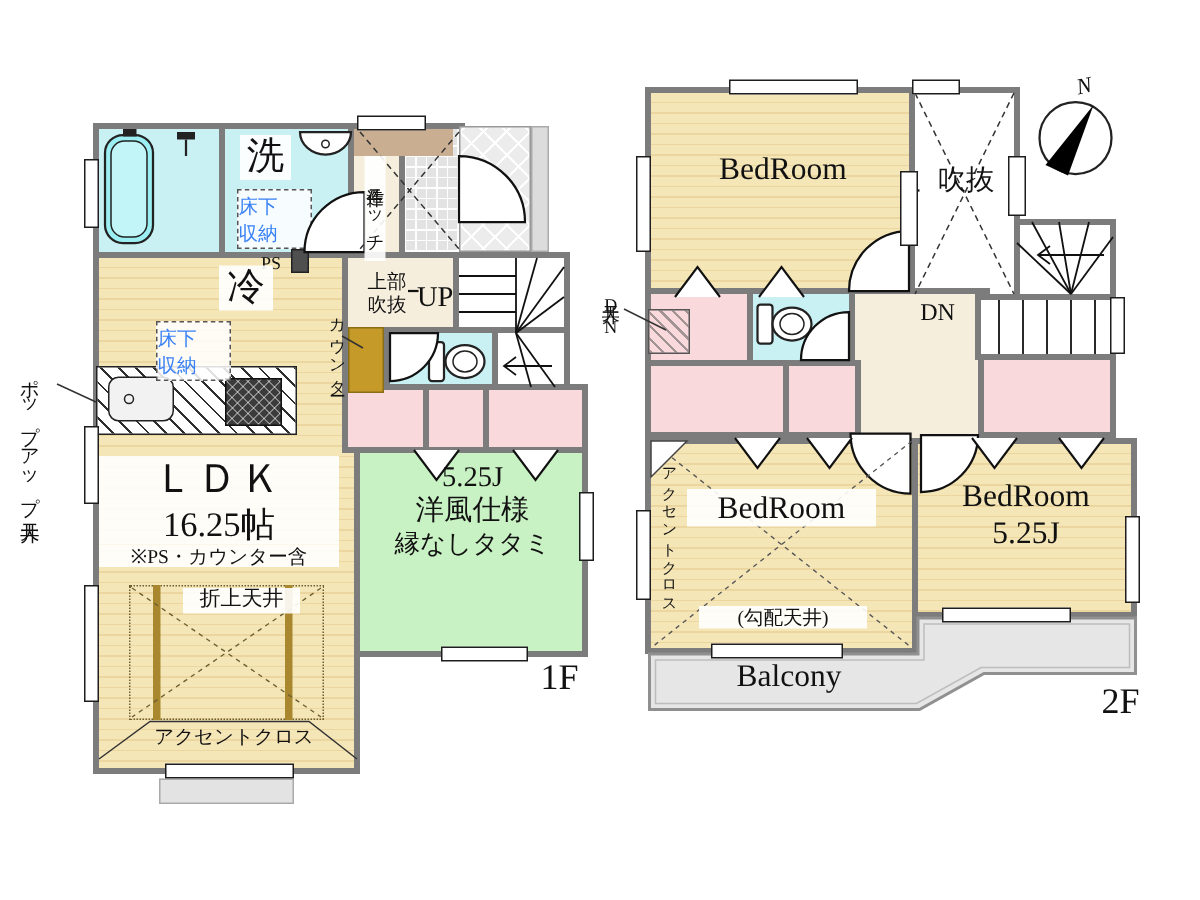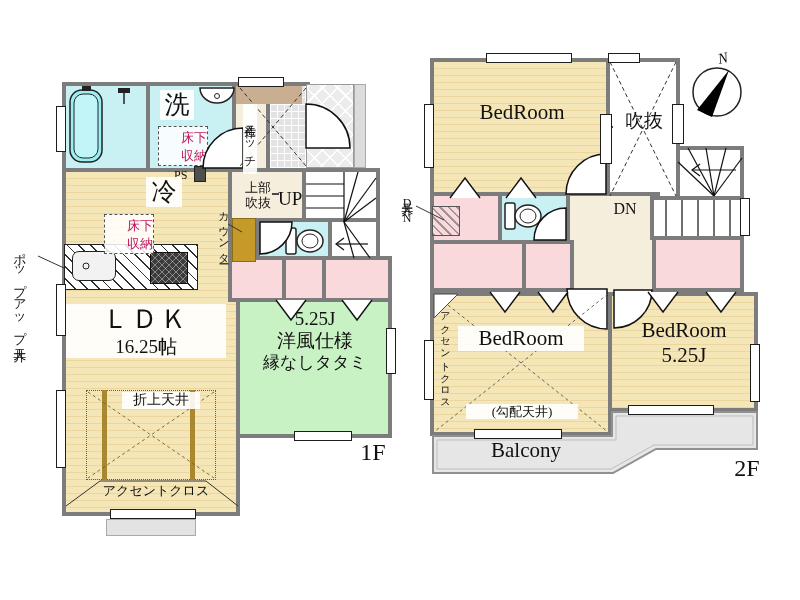--- a/index.html
+++ b/index.html
@@ -22,21 +22,21 @@
   .hatch{background-color:#fff;background-image:repeating-linear-gradient(45deg,transparent 0 7px,#2e2e2e 7px 8.3px);border:1.5px solid #222;}
   .sink{background:#f2f2f2;border:1.5px solid #222;border-radius:7px;}
   .stove{background-color:#3b3b3b;background-image:
      repeating-linear-gradient(45deg,rgba(255,255,255,.4) 0 1px,transparent 1px 5px),
      repeating-linear-gradient(-45deg,rgba(255,255,255,.4) 0 1px,transparent 1px 5px);border:1.5px solid #111;}
   .win{position:absolute;background:#fff;border:1.5px solid #1d1d1d;box-sizing:border-box;z-index:4;}
   .lbl{position:absolute;color:#111;text-align:center;line-height:1.18;z-index:5;white-space:nowrap;}
   .halo{background:rgba(255,255,255,.9);}
   .vert{writing-mode:vertical-rl;text-orientation:upright;letter-spacing:1px;white-space:normal;}
   .dashedbox{position:absolute;border:1.5px dashed #555;background:rgba(255,255,255,.85);
-     box-sizing:border-box;z-index:3;color:#be185d;text-align:right;z-index:3;}
+     box-sizing:border-box;z-index:3;color:#3b82f6;text-align:left;z-index:3;}
   .dotbox{position:absolute;border:1.5px dotted #6d5e30;box-sizing:border-box;z-index:2;}
   svg.overlay{position:absolute;left:0;top:0;z-index:3;pointer-events:none;}
 </style>
 </head>
 <body>
 
 <div class="plan">
 
   <div>
     <div class="room tan" style="left:62px;top:168px;width:178px;height:348px"></div>
@@ -83,21 +83,22 @@
     <div class="lbl vert" style="left:12px;top:226px;height:130px;font-size:13px">ポップアップ天井</div>
     <div class="lbl vert" style="left:217px;top:202px;height:60px;font-size:11px">カウンター</div>
     <div class="lbl vert halo" style="left:243px;top:104px;height:70px;font-size:12px">造作ニッチ</div>
     <div class="lbl" style="left:242px;top:180px;width:32px;font-size:13px">
       <span>上部</span><br>
       <span>吹抜</span>
     </div>
     <div class="lbl" style="left:278px;top:188px;font-size:19px">UP</div>
     <div class="lbl" style="left:66px;top:304px;width:160px">
       <div class="halo" style="font-size:27px;letter-spacing:2px">ＬＤＫ</div>
-      <div class="halo" style="font-size:19px">16.25帖</div>
+      <div class="halo" style="font-size:23px">16.25帖</div>
+      <div class="halo" style="font-size:13px">※PS・カウンター含</div>
     </div>
     <div class="lbl halo" style="left:122px;top:392px;width:78px;font-size:14px">折上天井</div>
     <div class="lbl" style="left:96px;top:483px;width:120px;font-size:13px">アクセントクロス</div>
     <div class="lbl" style="left:250px;top:308px;width:130px">
       <div style="font-size:19px">5.25J</div>
       <div style="font-size:19px">洋風仕様</div>
       <div style="font-size:17px">縁なしタタミ</div>
     </div>
     <div class="lbl" style="left:350px;top:438px;width:46px;font-size:24px">1F</div>
   </div>

